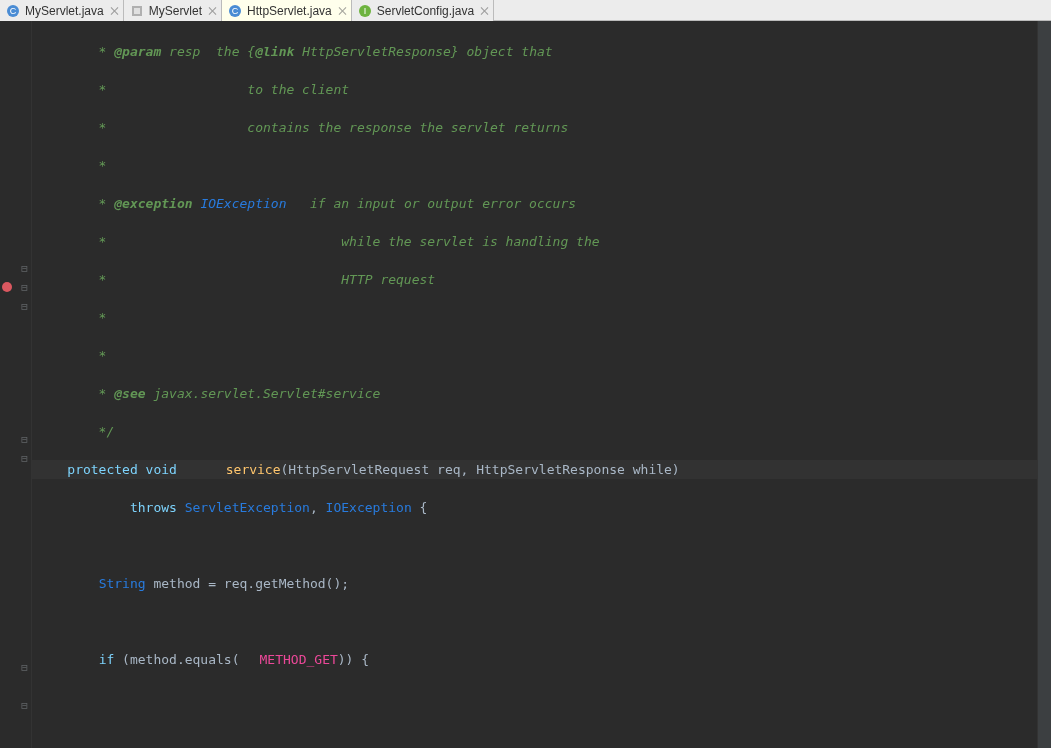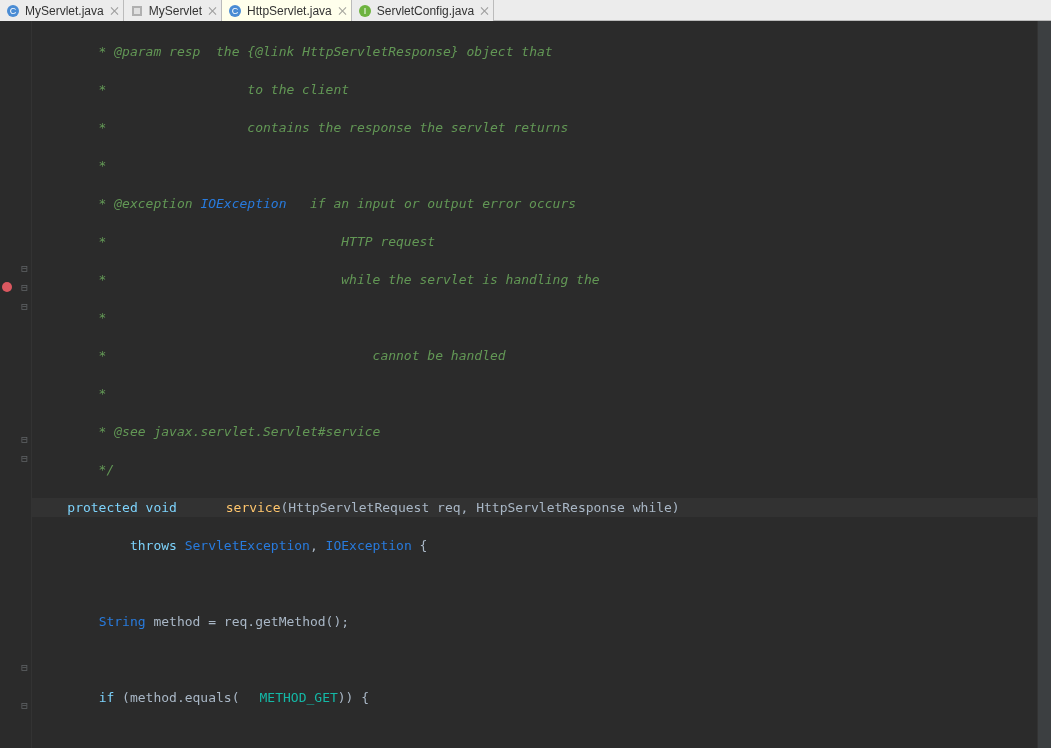--- a/index.html
+++ b/index.html
@@ -94,23 +94,23 @@
   padding: 2px 0 0 0;
   line-height: 19px;
   white-space: pre;
   font-family: "Consolas", monospace;
   font-size: 13px;
   overflow: hidden;
 }
 .line { height: 19px; padding-left: 4px; }
 .line.hl { background: #323232; }
 .c { color: #629755; font-style: italic; } 
-.ct { color: #629755; font-style: italic; font-weight: normal; } 
+.ct { color: #629755; font-style: italic; font-weight: bold; } 
 .kw { color: #7dd3fc; }
-.pu { color: #14b8a6; padding-left: 20px; } 
+.pu { color: #ec4899; padding-left: 20px; } 
 .def { color: #ffc66d; padding-left: 41px; } 
 .hlink { color: #287bde; margin-top: 19px; }
 .scrollbar {
   width: 14px;
   background: #3c3f41;
   flex-shrink: 0;
   border-left: 1px solid #333;
 }
 </style>
 </head>
@@ -169,24 +169,23 @@
     <div class="fold" style="top:433px">⊟</div>
     <div class="fold" style="top:642px">⊟</div>
     <div class="fold" style="top:680px">⊟</div>
   </div>
   <div class="code">
 <div class="line">       <span class="c"><span> * </span><span class="ct">@param</span><span> resp</span><span>  the {</span><span class="ct">@link</span><span> HttpServletResponse} object that</span></span></div>
 <div class="line">       <span class="c"> *                  to the client</span></div>
 <div class="line">       <span class="c"> *                  contains the response the servlet returns</span></div>
 <div class="line">       <span class="c"> *</span></div>
 <div class="line">       <span class="c"><span> * </span><span class="ct">@exception</span><span class="hlink"> IOException</span><span>   if an input or output error occurs</span></span></div>
+<div class="line">       <span class="c"> *                              while the servlet is handling the</span></div>
 <div class="line">       <span class="c"> *                              HTTP request</span></div>
-<div class="line">       <span class="c"> *                              while the servlet is handling the</span></div>
 <div class="line">       <span class="c"> *</span></div>
-<div class="line">       <span class="c"> *                                  cannot be handled</span></div>
 <div class="line">       <span class="c"> *</span></div>
 <div class="line">       <span class="c"><span> * </span><span class="ct">@see</span><span> javax.servlet.Servlet#service</span></span></div>
 <div class="line">       <span class="c"> */</span></div>
 <div class="line hl">    <span class="kw">protected</span><span class="kw"> void</span><span class="def"> service</span><span>(HttpServletRequest req, HttpServletResponse while)</span></div>
 <div class="line">            <span class="kw">throws</span><span class="hlink"> ServletException</span><span>, </span><span class="hlink">IOException</span><span> {</span></div>
 <div class="line"></div>
 <div class="line">        <span class="hlink">String</span><span> method = req.getMethod();</span></div>
 <div class="line"></div>
 <div class="line">        <span class="kw">if</span><span> (method.equals(</span><span class="pu">METHOD_GET</span><span>)) {</span></div>
 

